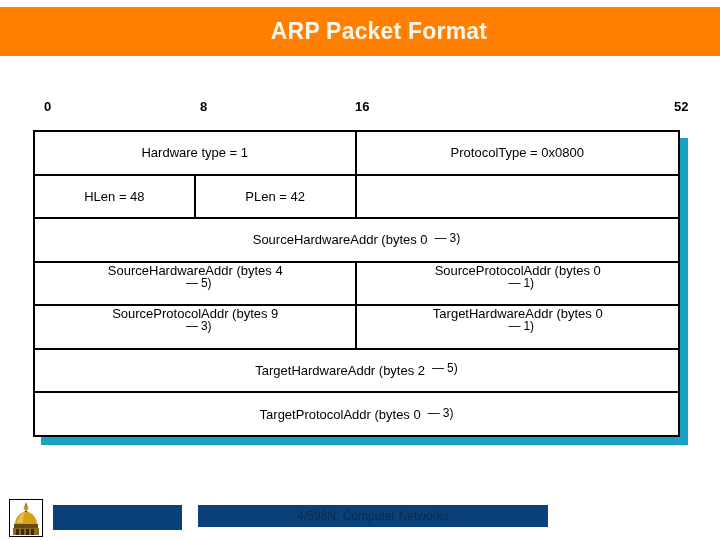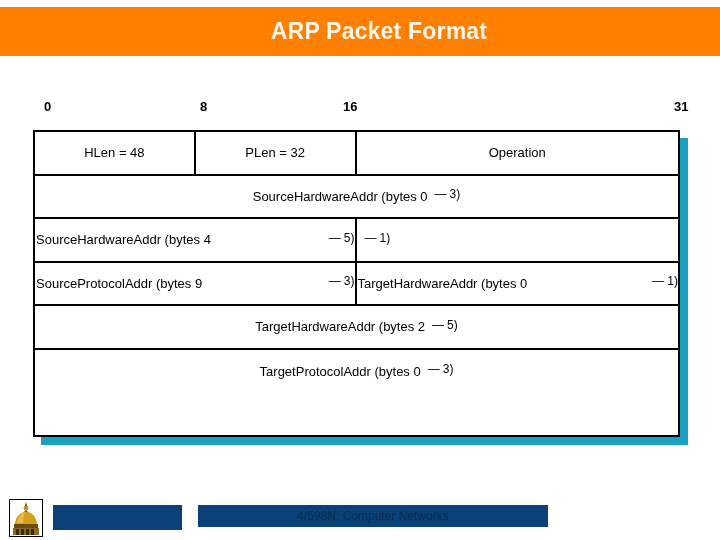--- a/index.html
+++ b/index.html
@@ -48,21 +48,21 @@
   .ruler span {
     position: absolute;
     top: 0;
     font-size: 13px;
     font-weight: bold;
     color: #000;
     line-height: 16px;
   }
   .tick-0  { left: 11px; }
   .tick-8  { left: 167px; }
-  .tick-16 { left: 310px; }
+  .tick-16 { left: 322px; }
   .tick-31 { left: 641px; }
 
   
   .shadow {
     position: absolute;
     left: 41px;
     top: 138px;
     width: 647px;
     height: 307px;
     background: #1ba0c4;
@@ -107,21 +107,21 @@
   .rng {
     font-size: 12px;
     display: inline-block;
     position: relative;
     top: -2px;
     margin-left: 7px;
   }
   .dash { margin-right: 3px; }
 
   
-  .overflow-left { justify-content: space-between; padding-left: 1px; }
+  .overflow-left { justify-content: flex-start; padding-left: 1px; flex-direction: column; }
 
   
   .logo {
     position: absolute;
     left: 9px;
     top: 499px;
     width: 34px;
     height: 38px;
     border: 1px solid #000000;
     background: #ffffff;
@@ -157,52 +157,58 @@
 <body>
 
 <div class="title-bar">
   <div class="title-text">ARP Packet Format</div>
 </div>
 
 <div class="ruler">
   <span class="tick-0">0</span>
   <span class="tick-8">8</span>
   <span class="tick-16">16</span>
-  <span class="tick-31">31</span>
+  <span class="tick-31">52</span>
 </div>
 
 <div class="shadow"></div>
 <div class="packet">
 
+  <div class="row">
+    <div class="cell w-half divider">
+      <span class="lbl">Hardware type = 1</span>
+    </div>
+    <div class="cell w-half">
+      <span class="lbl">ProtocolType = 0x0800</span>
+    </div>
+  </div>
 
   <div class="row">
     <div class="cell w-quart divider">
       <span class="lbl">HLen = 48</span>
     </div>
     <div class="cell w-quart divider">
-      <span class="lbl">PLen = 32</span>
-    </div>
-    <div class="cell w-half">
-      <span class="lbl">Operation</span>
+      <span class="lbl">PLen = 42</span>
     </div>
   </div>
 
   <div class="row">
     <div class="cell w-full">
       <span class="lbl">SourceHardwareAddr (bytes 0</span>
       <span class="rng"><span class="dash">—</span><span>3</span><span>)</span></span>
     </div>
   </div>
 
   <div class="row">
     <div class="cell w-half divider overflow-left">
       <span class="lbl">SourceHardwareAddr (bytes 4</span>
       <span class="rng"><span class="dash">—</span><span>5</span><span>)</span></span>
     </div>
     <div class="cell w-half overflow-left">
+      <span class="lbl">SourceProtocolAddr (bytes 0</span>
       <span class="rng"><span class="dash">—</span><span>1</span><span>)</span></span>
     </div>
   </div>
 
   <div class="row">
     <div class="cell w-half divider overflow-left">
       <span class="lbl">SourceProtocolAddr (bytes 9</span>
       <span class="rng"><span class="dash">—</span><span>3</span><span>)</span></span>
     </div>
     <div class="cell w-half overflow-left">

